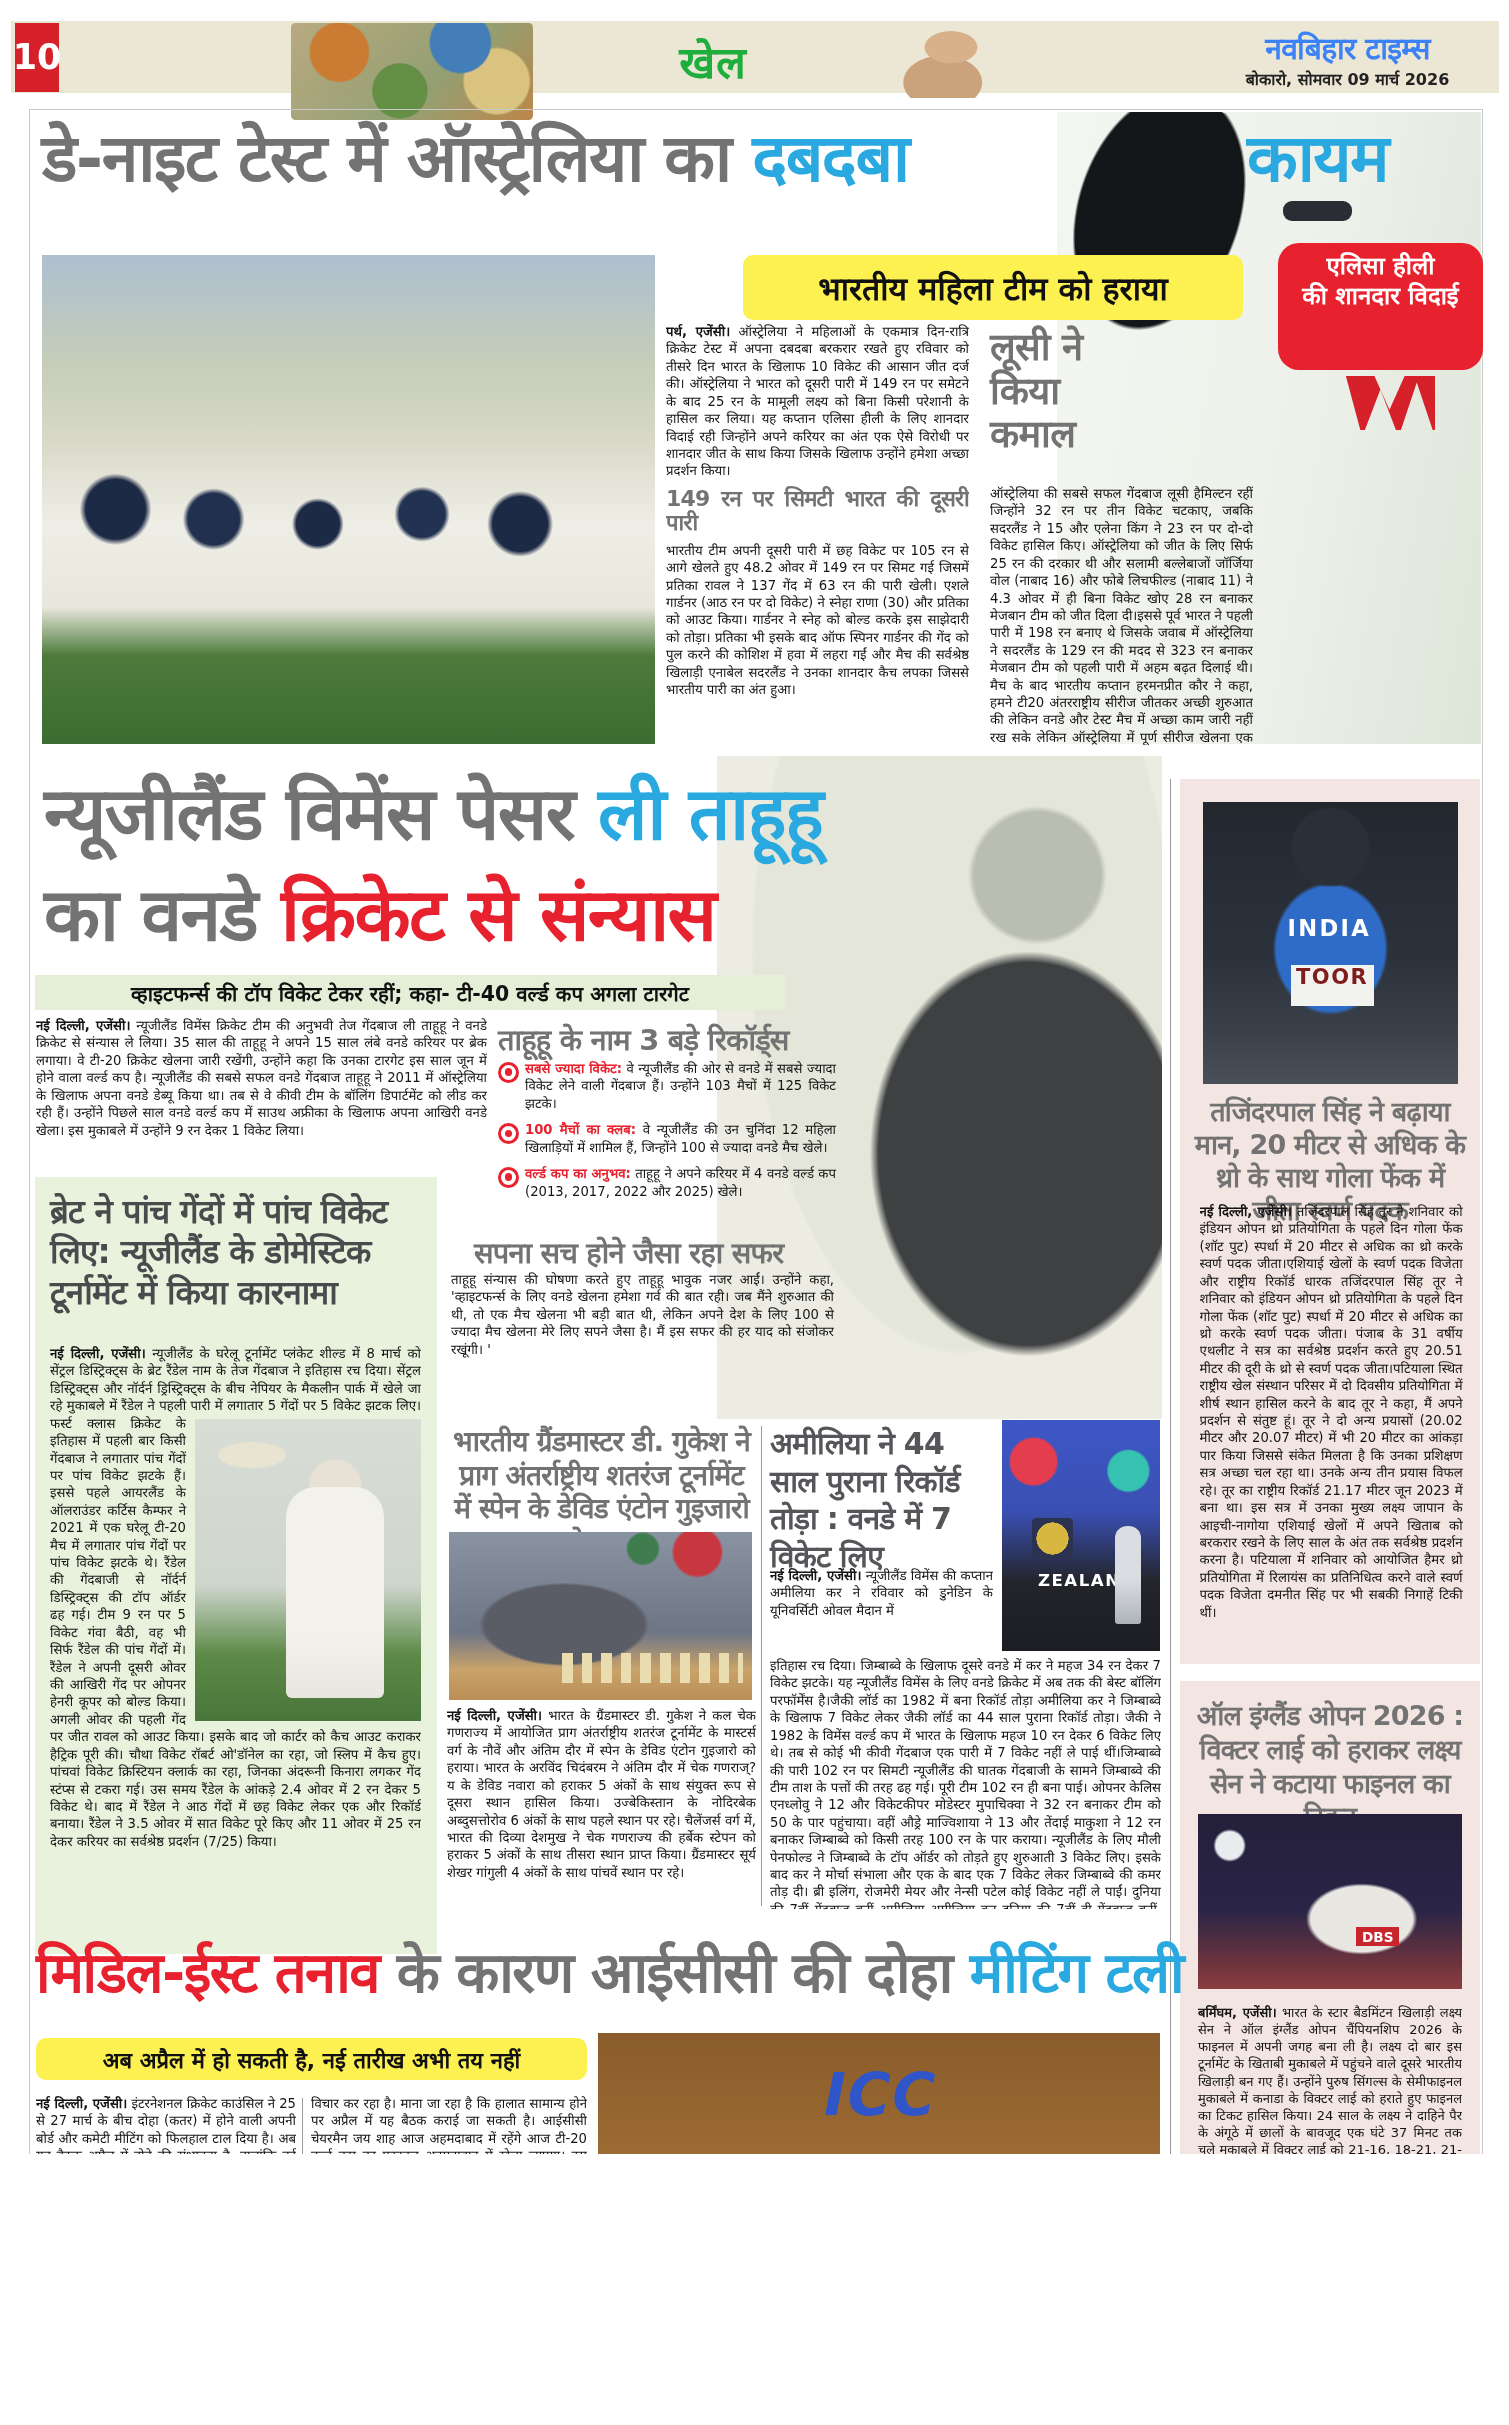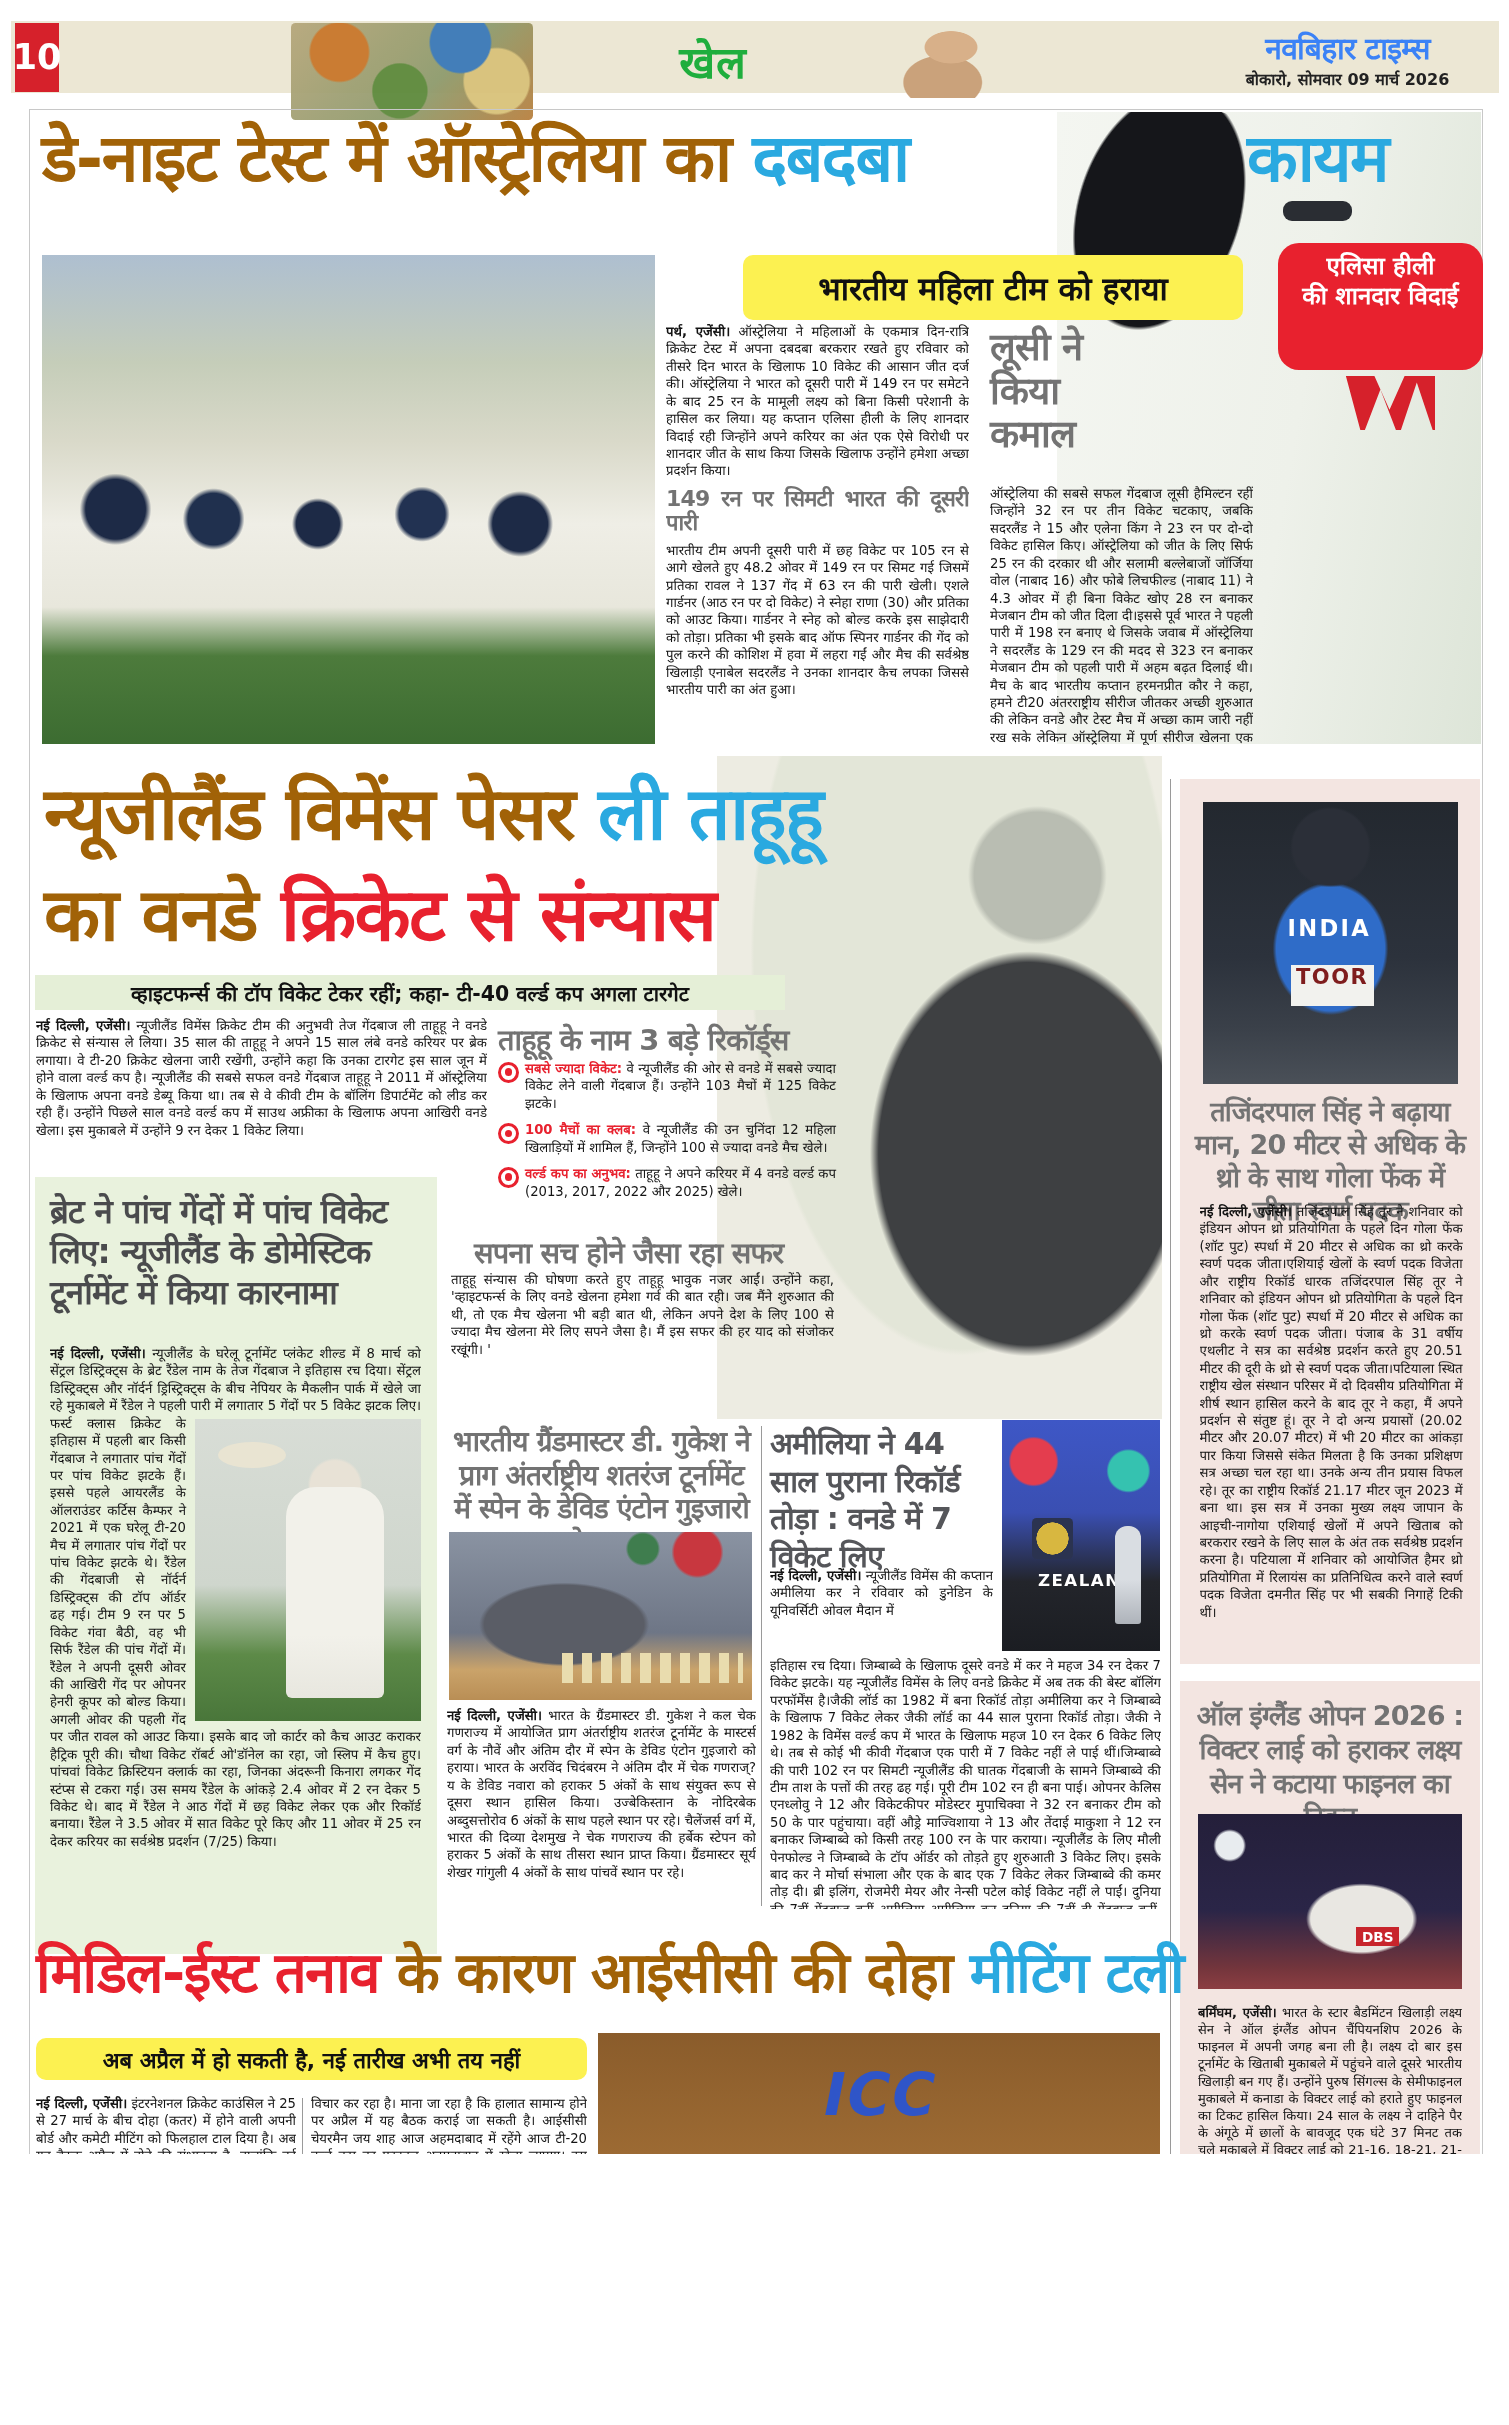--- a/index.html
+++ b/index.html
@@ -22,21 +22,21 @@
         display:flex;align-items:center;justify-content:center;letter-spacing:0.8px;}
   .hdr-illu{left:868px;top:19.6px;width:166px;height:78px;
      background:radial-gradient(ellipse at 50% 35%,#d8b089 0 22%,transparent 23%),
        radial-gradient(ellipse at 45% 80%,#caa27b 0 30%,transparent 31%),
        linear-gradient(180deg,rgba(236,231,212,0) 0%,rgba(236,231,212,0) 100%);}
   .masthead{left:1208px;top:27px;width:279px;height:36px;color:#3b82f6;font-weight:bold;font-size:30px;
             text-align:center;letter-spacing:-0.8px;}
   .edition{left:1208px;top:68px;width:279px;height:19.6px;color:#222;font-weight:bold;font-size:16px;text-align:center;}
   .frame{left:29px;top:109px;width:1452px;height:2278px;border:0.8px solid #c8c8c8;}
   
-  .h-black{color:#a16207;}
+  .h-black{color:#737373;}
   .h-cyan{color:#2aa9e0;}
   .h-red{color:#e8212e;}
   .bigline{font-weight:bold;letter-spacing:-1.5px;line-height:1.04;white-space:nowrap;}
   .yellowbox{background:#fcf151;display:flex;align-items:center;justify-content:center;
              font-weight:bold;color:#111;border-radius:10px;}
   .redbadge{background:#e8212e;border-radius:21px;color:#fff;font-weight:bold;text-align:center;}
   .greenstrip{background:#e5efd7;display:flex;align-items:center;justify-content:center;font-weight:bold;color:#111;}
   .crosshead{font-weight:bold;color:#737373;}
   
   .bt{font-size:13.2px;line-height:1.32;color:#141414;text-align:justify;overflow:hidden;}

